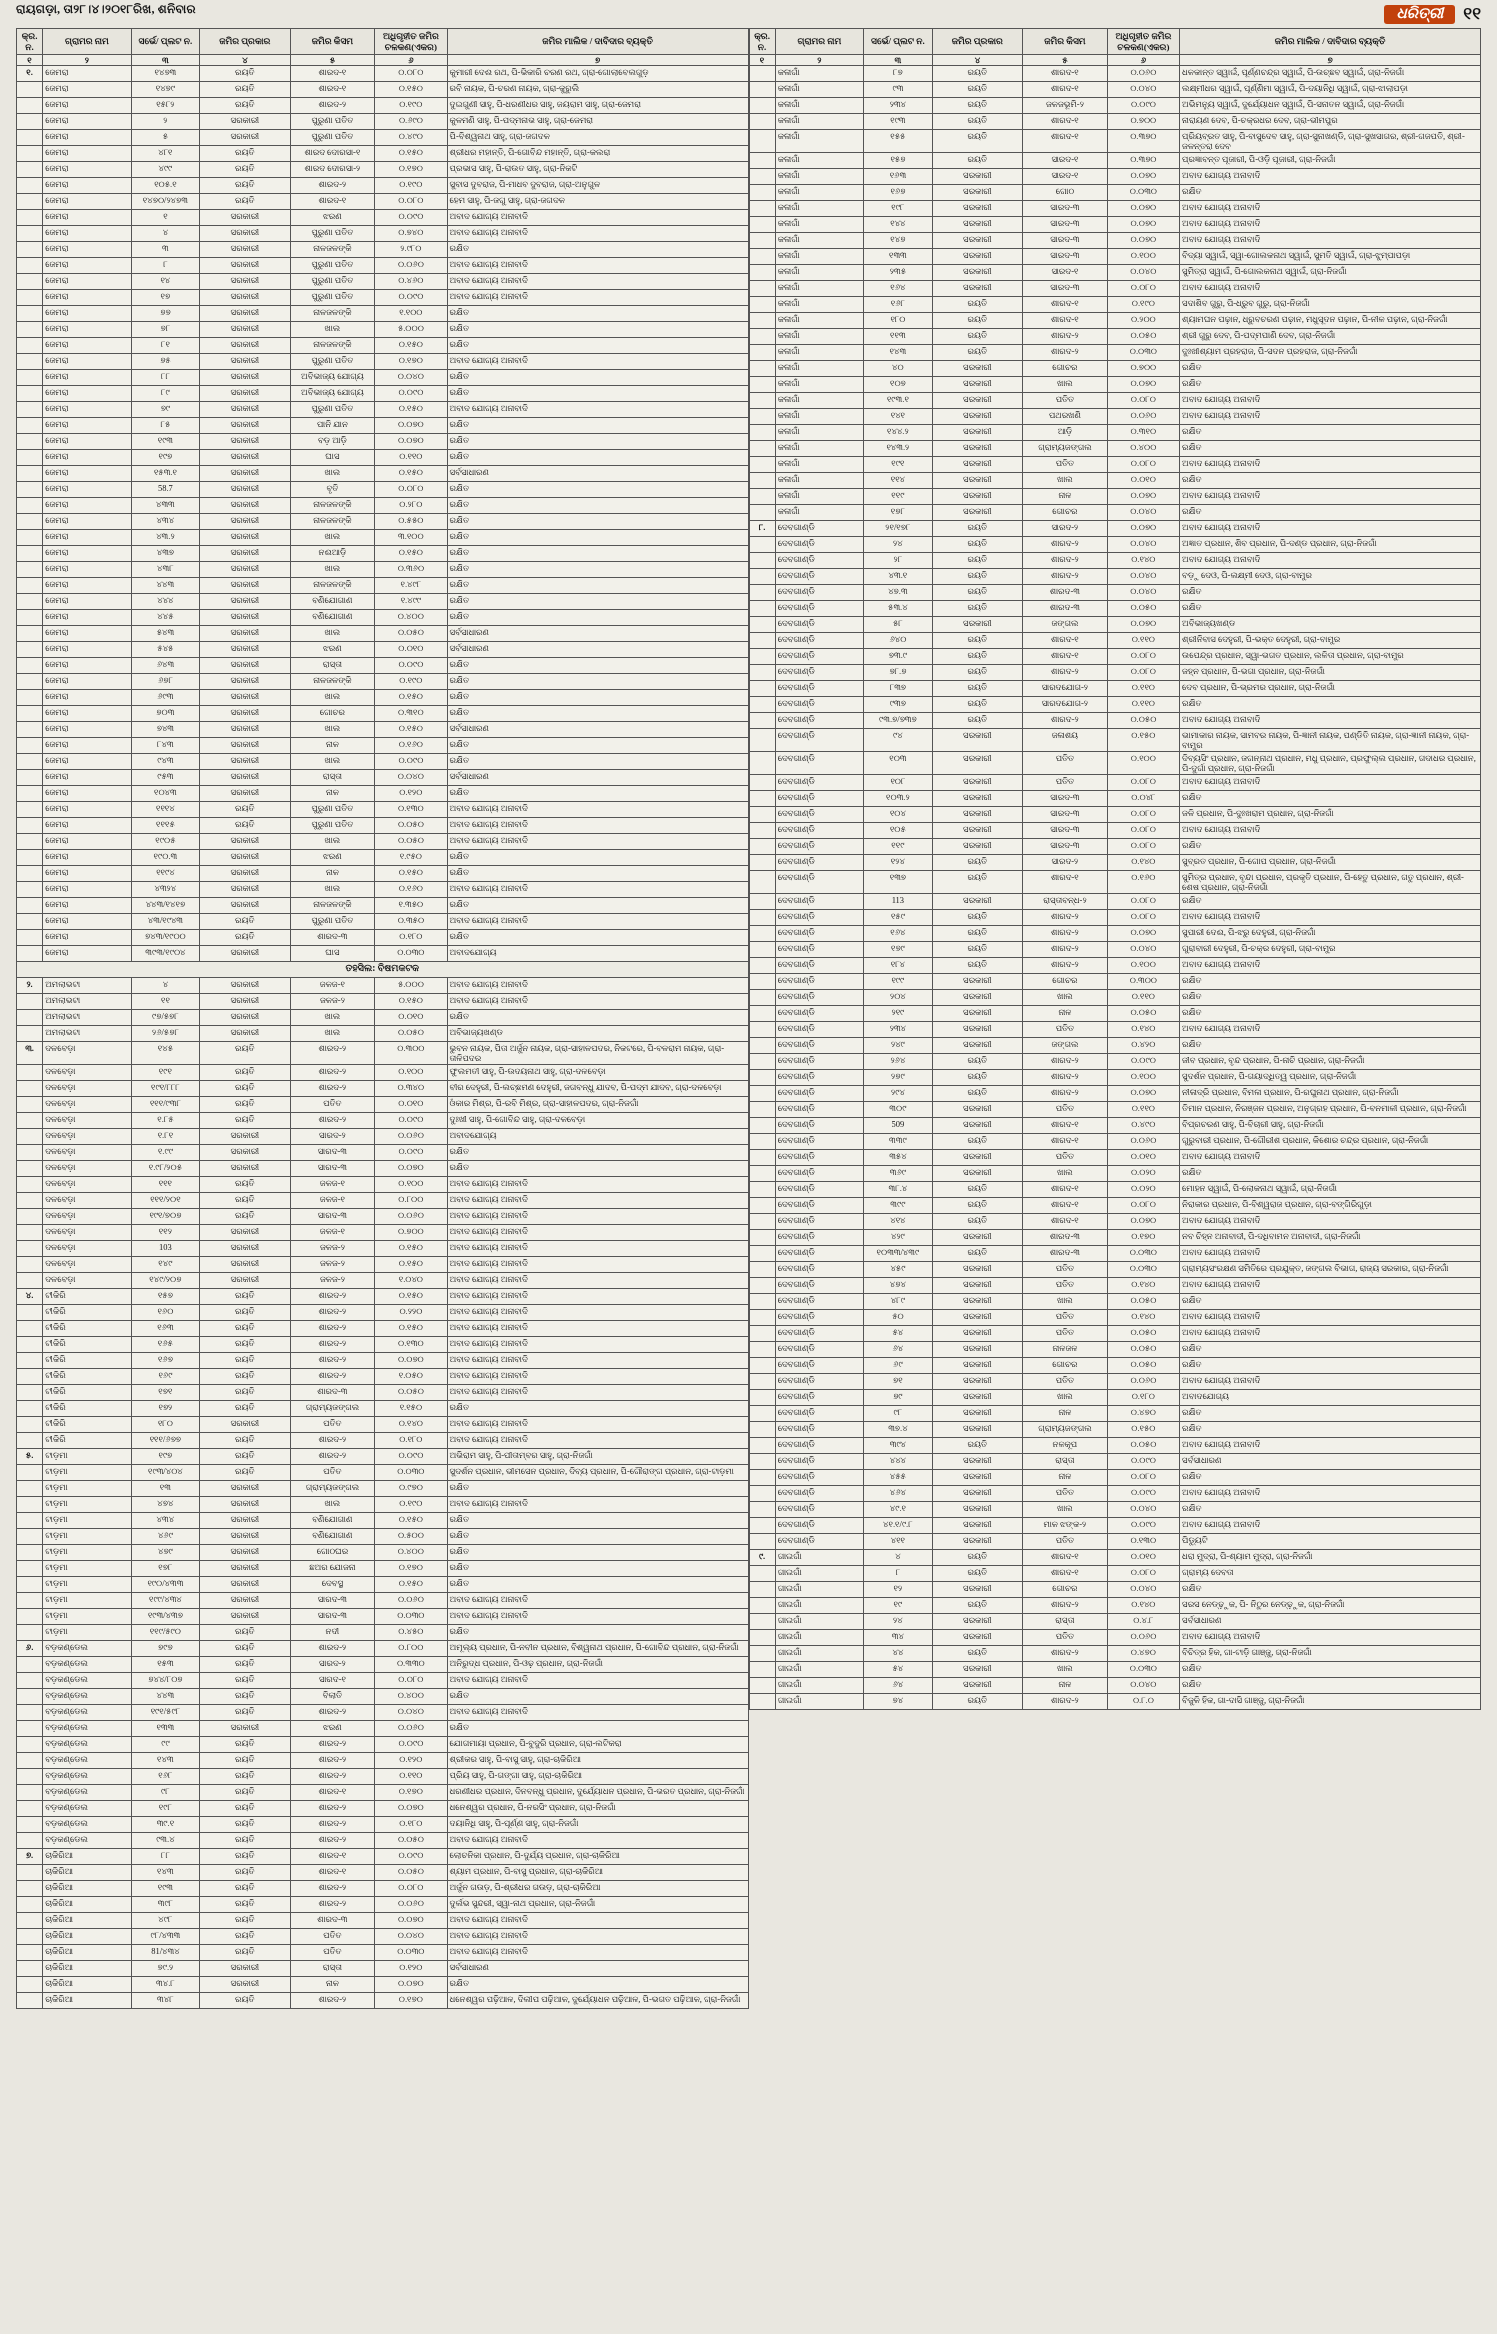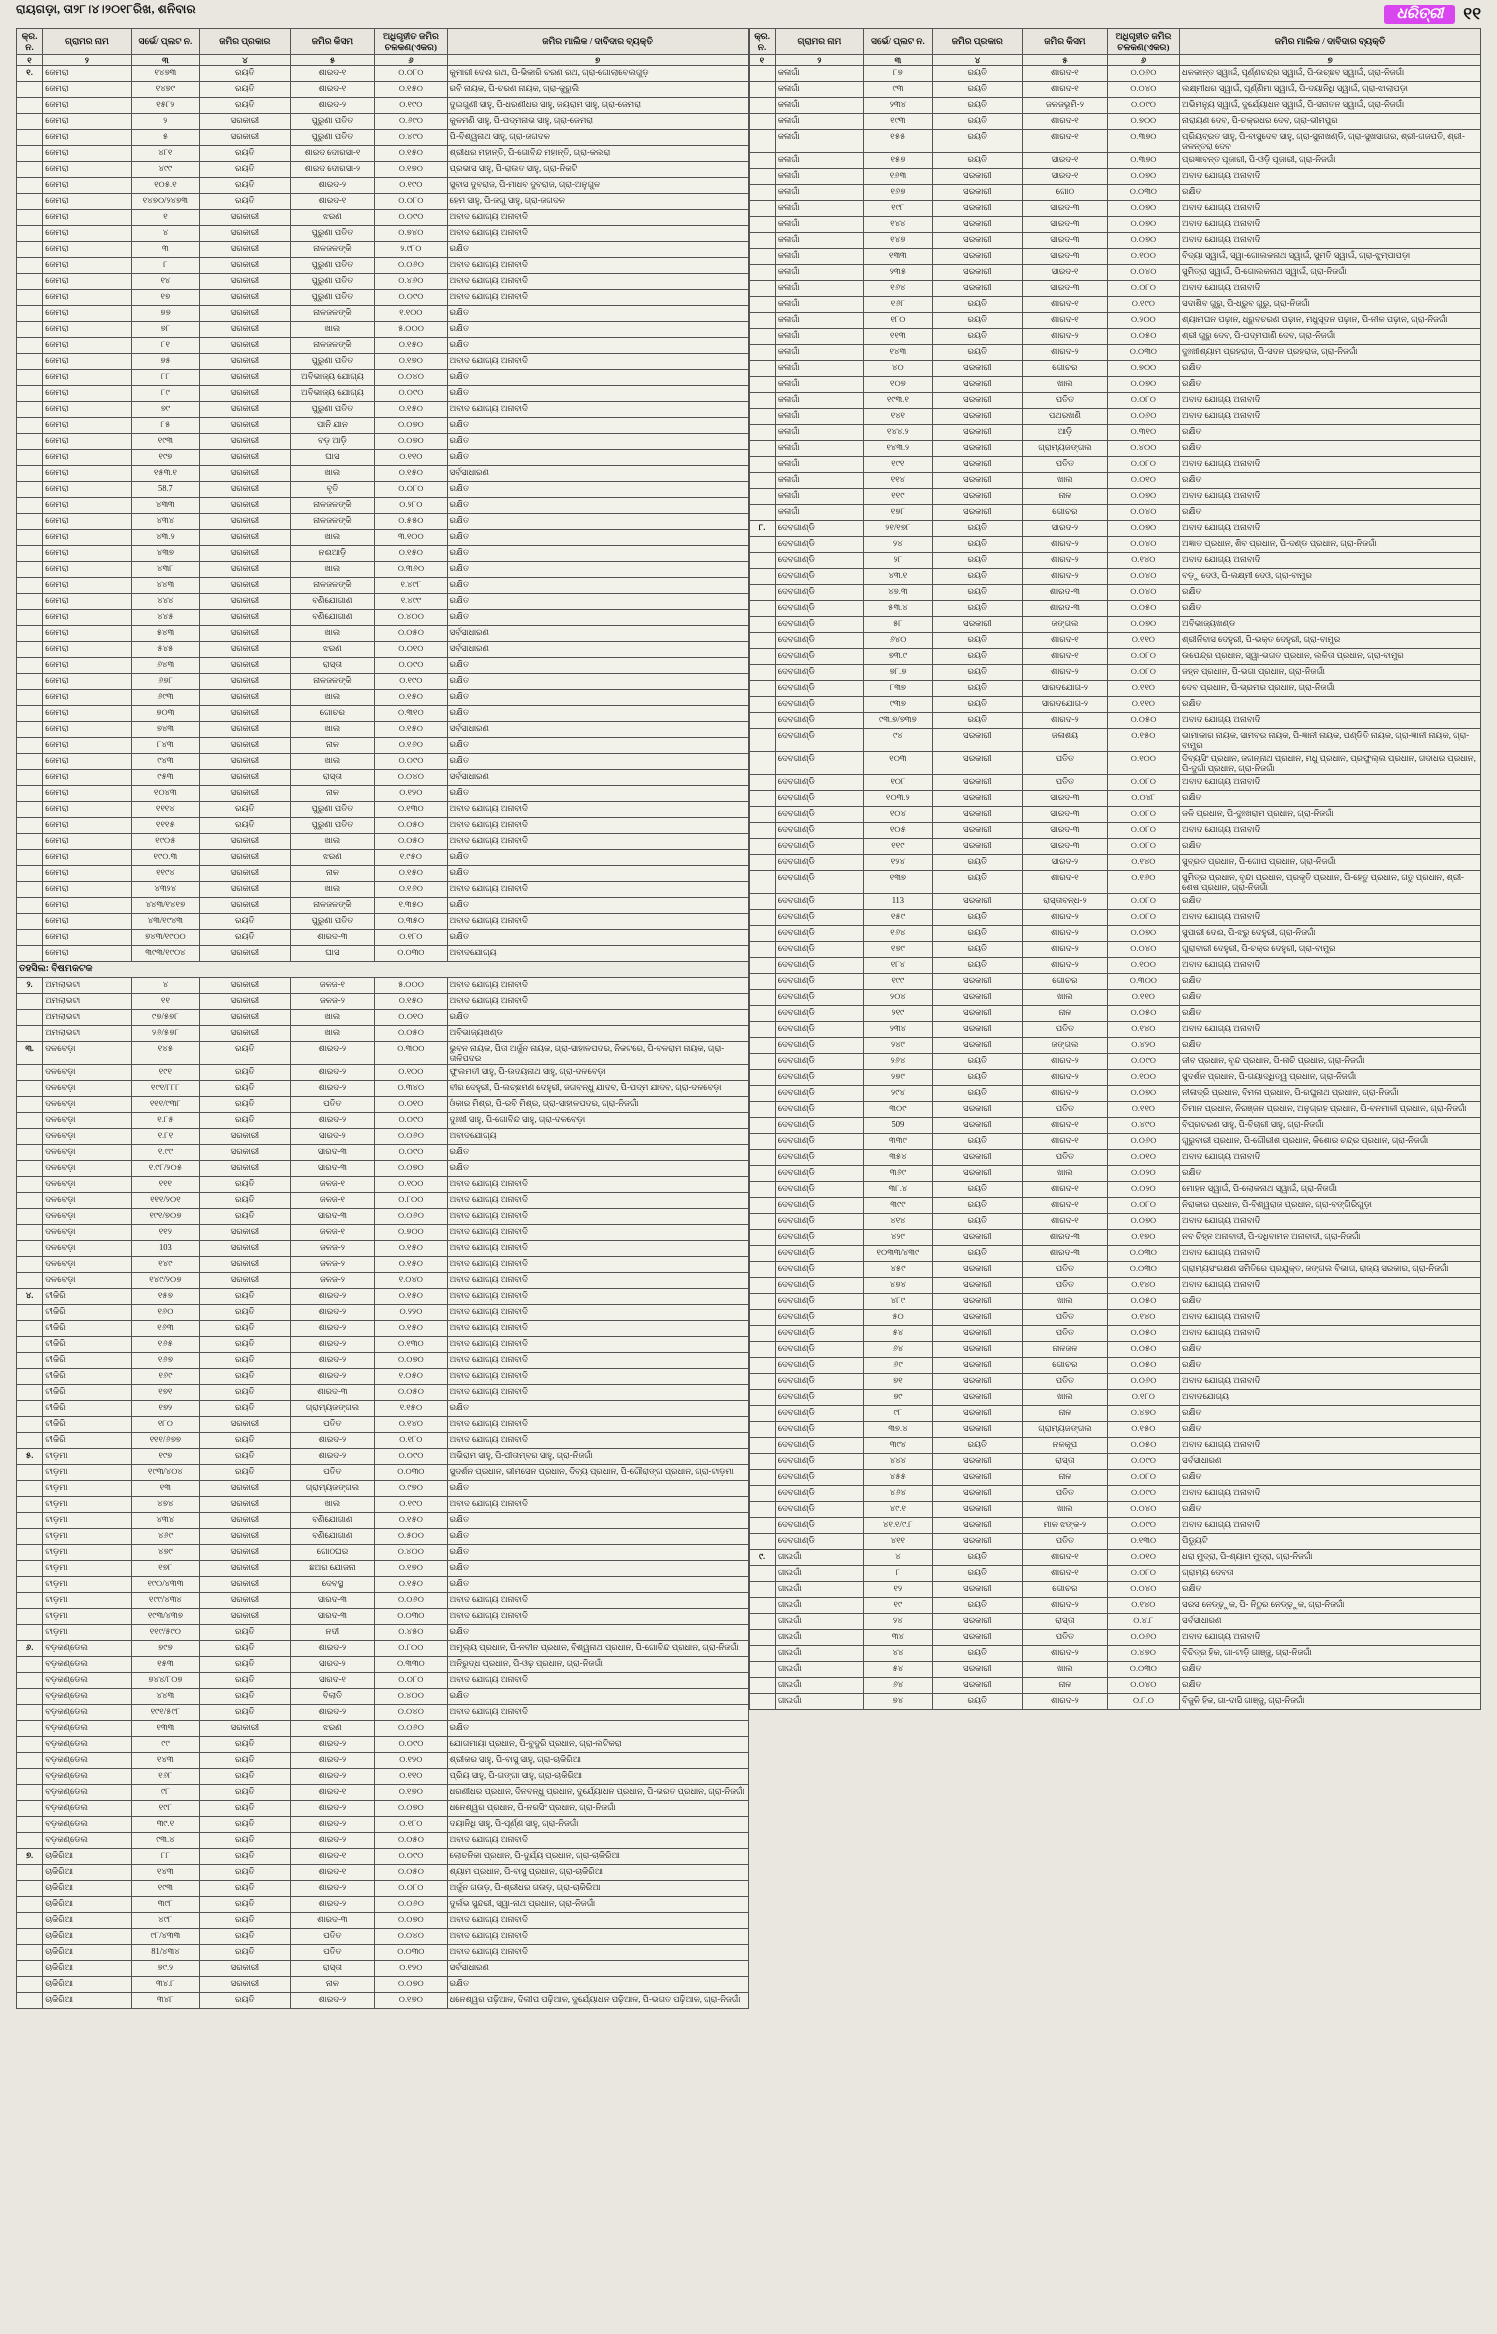--- a/index.html
+++ b/index.html
@@ -6,21 +6,21 @@
   body{
     width:1497px;
     background:#e9e7e0;
     font-family:"Liberation Serif", serif;
     color:#141414;
   }
   .page{width:1481px;min-height:2334px;margin:0 auto;padding:2px 8px 10px 8px;box-sizing:border-box;}
   .topbar{display:flex;justify-content:space-between;height:24px;margin-bottom:2px;}
   .topbar-left{font-size:12px;font-weight:bold;letter-spacing:.2px;}
   .topbar-right{display:flex;align-items:center;gap:8px;}
-  .masthead{background:#d946ef;color:#fff;font-weight:bold;font-style:italic;font-size:15px;
+  .masthead{background:#c2410c;color:#fff;font-weight:bold;font-style:italic;font-size:15px;
     padding:1px 12px 3px 12px;border-radius:3px;line-height:1;margin-left:34px;}
   .pageno{font-size:17px;font-weight:bold;}
   .tables{display:flex;align-items:flex-start;}
   table.land{border-collapse:collapse;width:737px;table-layout:fixed;background:#f2f1ea;}
   table.land th, table.land td{
     border:1px solid #555;
     font-size:8.5px;
     line-height:1.18;
     padding:1px 2px;
     vertical-align:top;
@@ -33,21 +33,21 @@
   }
   table.land thead tr.numrow th{font-size:8.5px;padding:0 1px;background:#efeee7;}
   td.c0{text-align:center;font-weight:bold;}
   td.c1{text-align:left;}
   td.c2{text-align:center;}
   td.c3{text-align:center;}
   td.c4{text-align:center;}
   td.c5{text-align:center;}
   td.c6{text-align:left;}
   td{height:13px;}
-  tr.section td{font-weight:bold;font-size:9.5px;text-align:left;background:#ecebe3;}
+  tr.section td{font-weight:bold;font-size:9.5px;text-align:center;background:#ecebe3;}
   .col-sl{width:26px;} .col-village{width:88px;} .col-survey{width:68px;}
   .col-type{width:90px;} .col-kisam{width:84px;} .col-area{width:72px;} .col-owner{width:299px;}
   .footer-next{display:flex;justify-content:flex-end;margin-top:2px;}
   .see-next{font-size:9px;font-weight:bold;color:#222;cursor:pointer;}
 </style>
 </head>
 <body>
 
 <div class="page">
 

